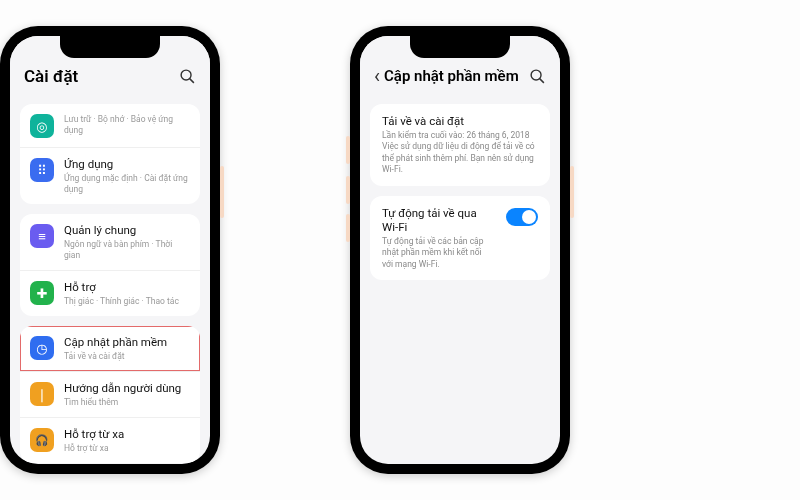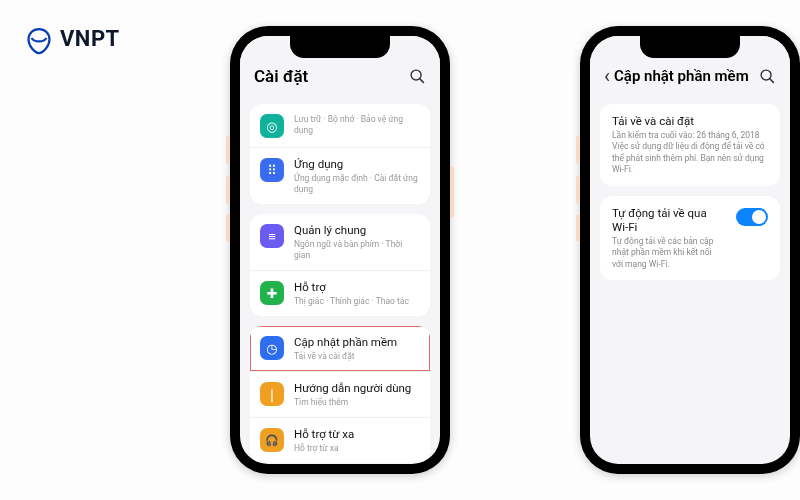--- a/index.html
+++ b/index.html
@@ -20,23 +20,23 @@
     gap: 6px;
     color: #0f172a;
     font-weight: 700;
     font-size: 22px;
     letter-spacing: 0.5px;
   }
   .logo svg { width: 30px; height: 30px; }
   .phones {
     position: absolute;
     top: 26px;
-    left: 17px; right: 0;
-    display: flex;
-    justify-content: flex-end;
+    left: 0; right: 0;
+    display: flex;
+    justify-content: flex-start;
     gap: 130px;
   }
   .phone {
     width: 220px;
     height: 448px;
     background: #000;
     border-radius: 38px;
     padding: 10px;
     position: relative;
     box-shadow: 0 2px 10px rgba(0,0,0,.2);

